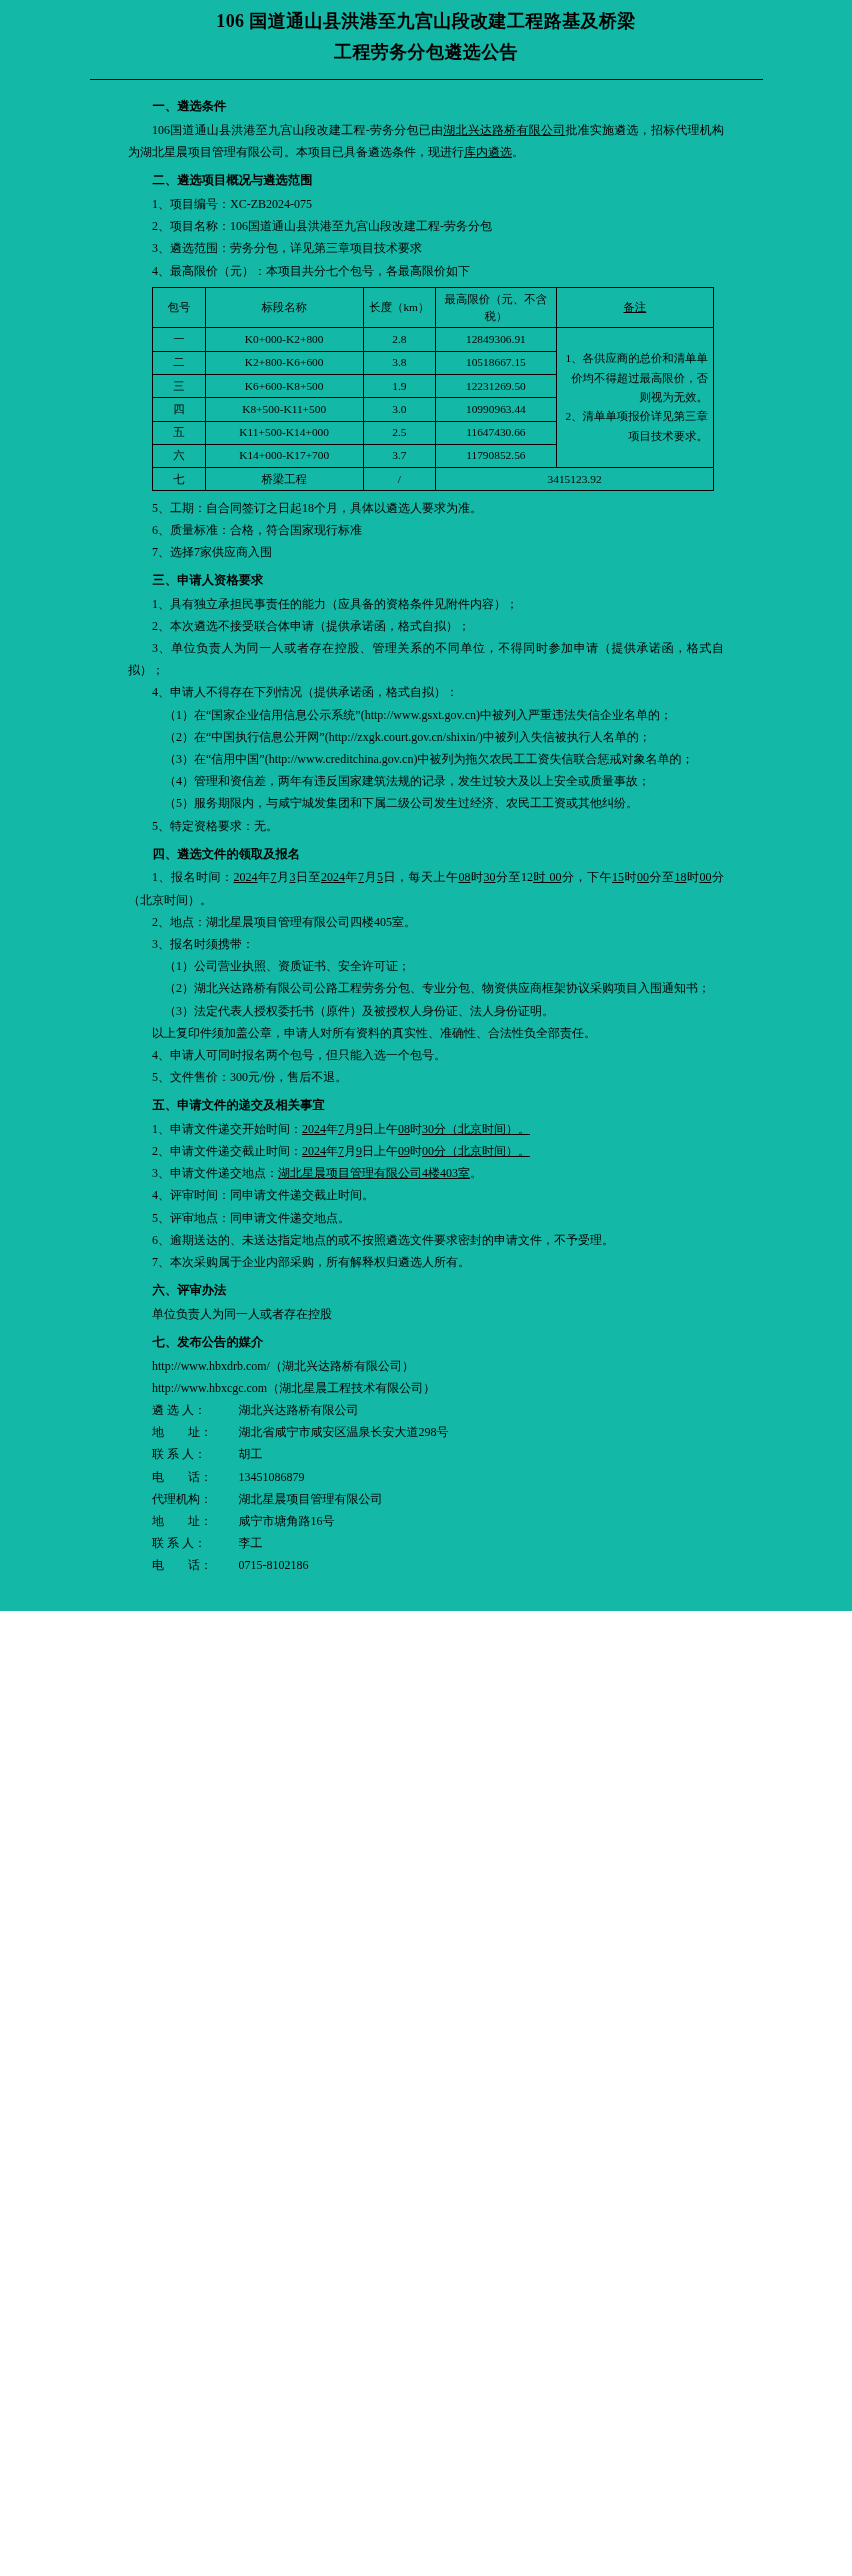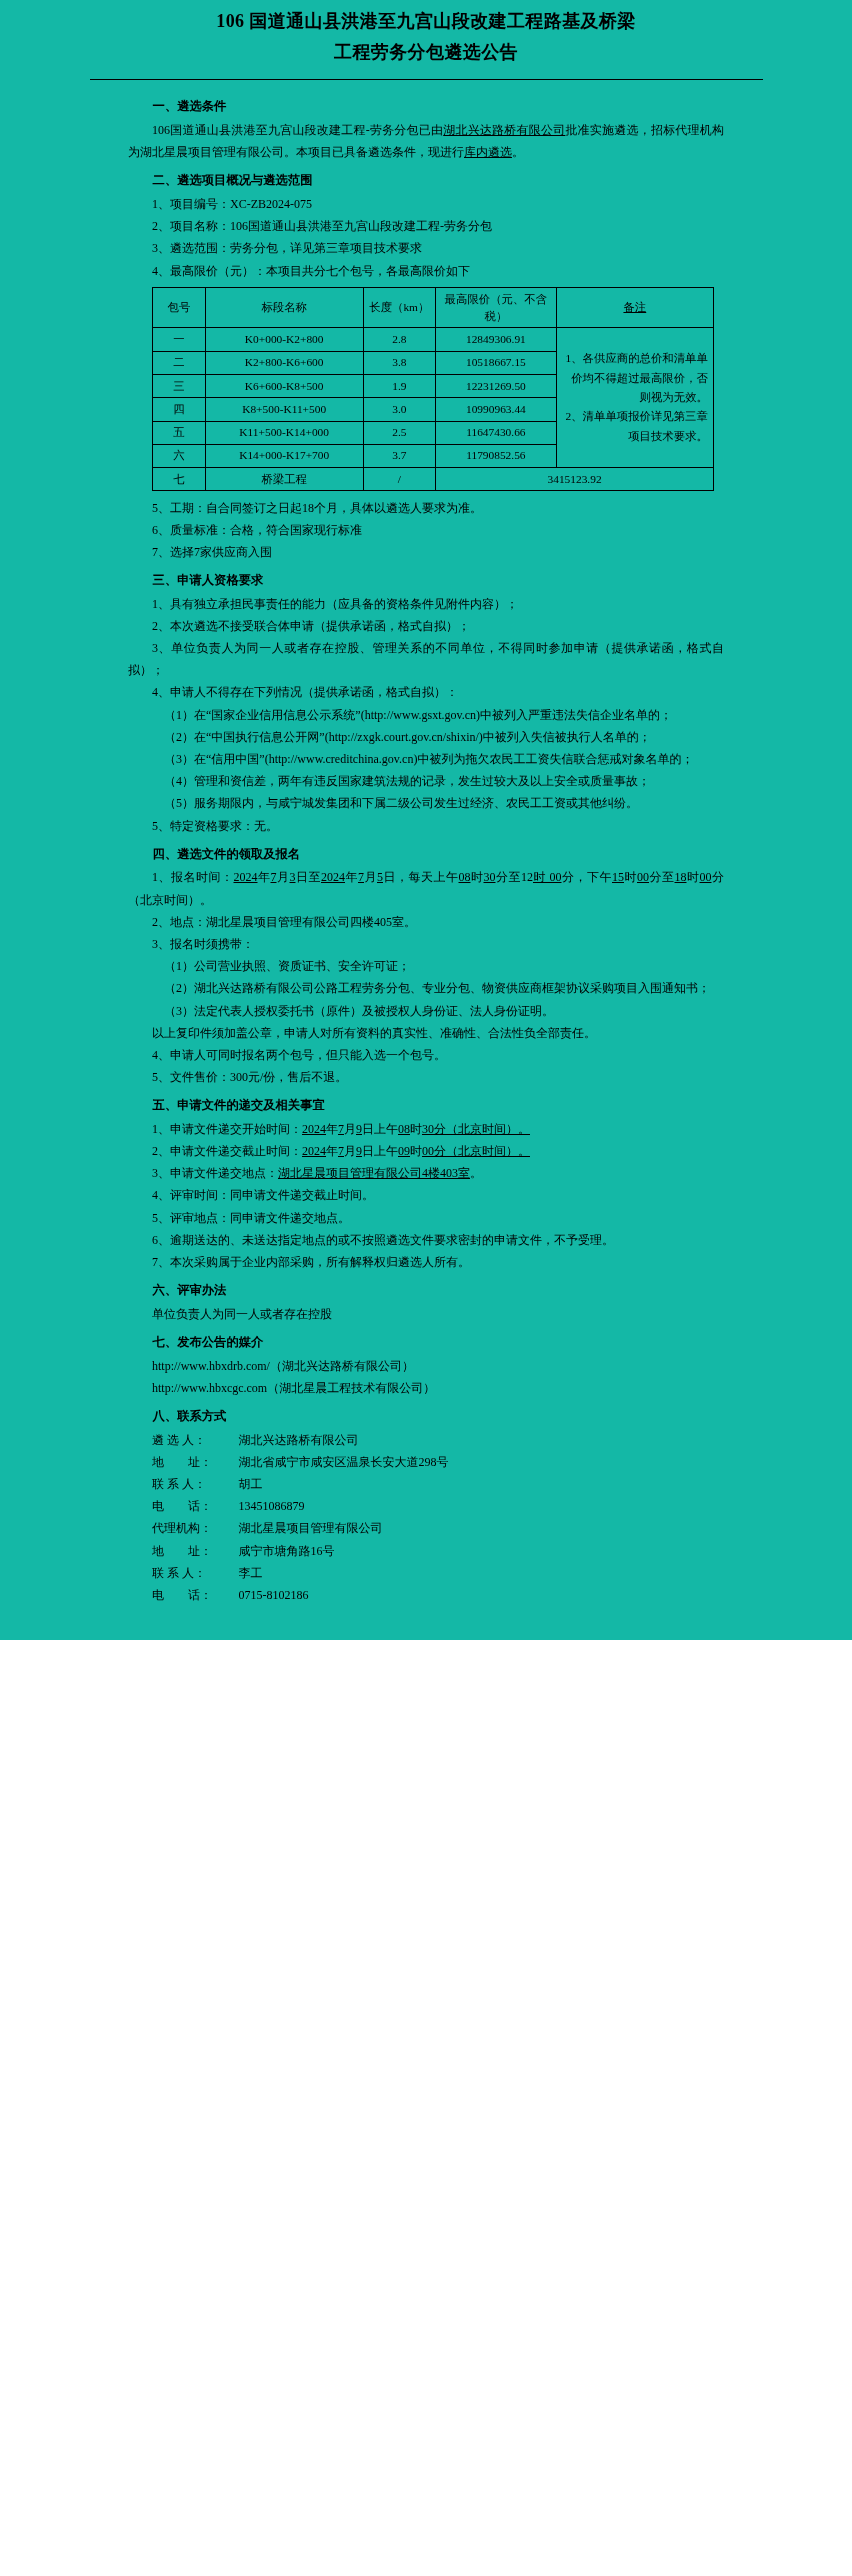--- a/index.html
+++ b/index.html
@@ -221,21 +221,20 @@
       <p class="para">6、逾期送达的、未送达指定地点的或不按照遴选文件要求密封的申请文件，不予受理。</p>
       <p class="para">7、本次采购属于企业内部采购，所有解释权归遴选人所有。</p>
 
       <div class="sec-head">六、评审办法</div>
       <p class="para">单位负责人为同一人或者存在控股</p>
 
       <div class="sec-head">七、发布公告的媒介</div>
       <p class="para">http://www.hbxdrb.com/（湖北兴达路桥有限公司）</p>
       <p class="para">http://www.hbxcgc.com（湖北星晨工程技术有限公司）</p>
 
-      <div class="sec-head">八、联系方式</div>
 
       <div class="contact-row">
         <span class="contact-label nosp">遴 选 人：</span>
         <span class="contact-val">湖北兴达路桥有限公司</span>
       </div>
       <div class="contact-row">
         <span class="contact-label nosp">地　　址：</span>
         <span class="contact-val">湖北省咸宁市咸安区温泉长安大道298号</span>
       </div>
       <div class="contact-row">

